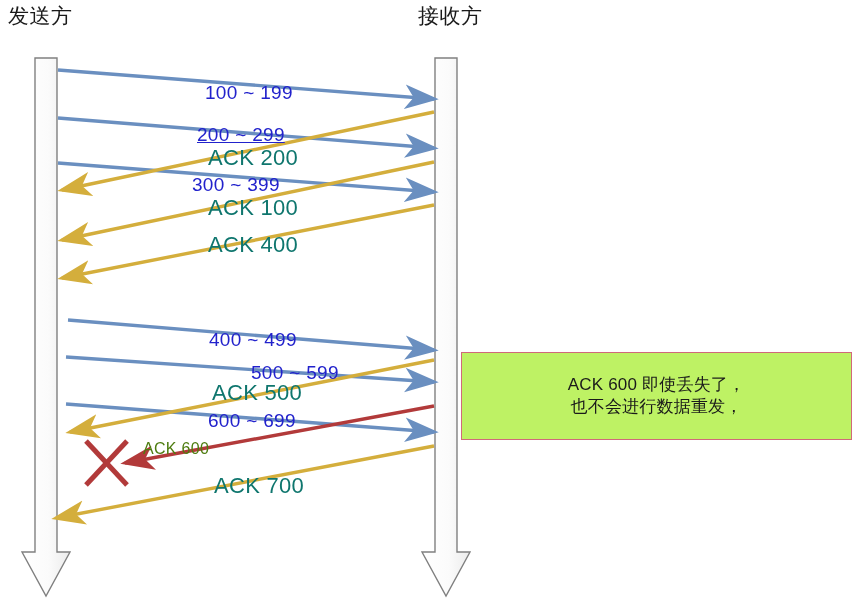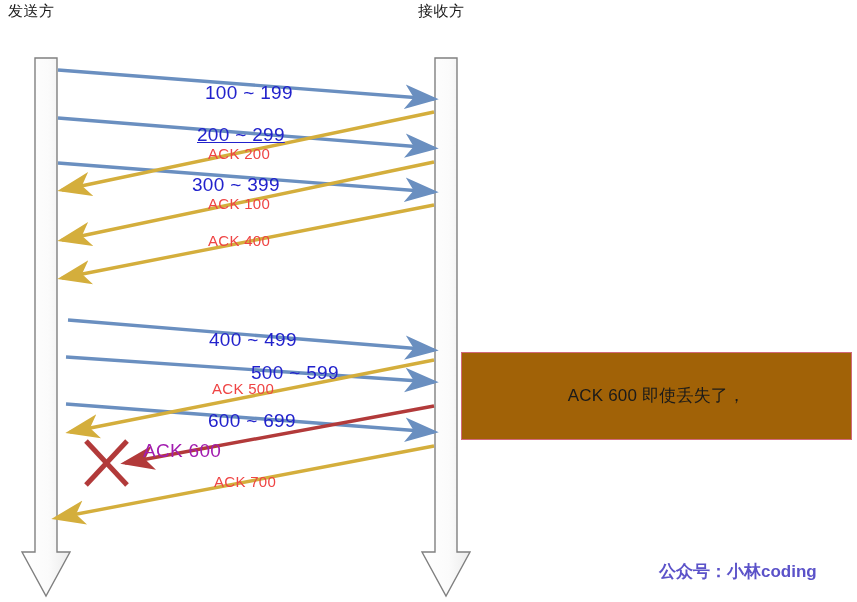--- a/index.html
+++ b/index.html
@@ -19,56 +19,56 @@
   }
   #diagram-svg {
     position: absolute;
     left: 0;
     top: 0;
     width: 857px;
     height: 602px;
   }
   .party-label {
     position: absolute;
-    font-size: 15px;
+    font-size: 21px;
     color: #1a1a1a;
     white-space: nowrap;
     letter-spacing: 0.5px;
   }
   #label-sender  { left: 8px;   top: 2px; }
   #label-receiver{ left: 418px; top: 2px; }
 
   .seg-label {
     position: absolute;
     font-size: 19px;
     color: #2222cc;
     white-space: nowrap;
     letter-spacing: 0.3px;
   }
   .ack-label {
     position: absolute;
-    font-size: 15px;
-    color: #ef4444;
+    font-size: 22px;
+    color: #0f766e;
     white-space: nowrap;
     letter-spacing: 0.3px;
   }
   .ack-label-lost {
     position: absolute;
-    font-size: 19px;
-    color: #a21caf;
+    font-size: 16px;
+    color: #4d7c0f;
     white-space: nowrap;
     letter-spacing: 0.3px;
   }
   #note-box {
     position: absolute;
     left: 461px;
     top: 352px;
     width: 391px;
     height: 88px;
-    background: #a16207;
+    background: #bef264;
     border: 1.5px solid #d1697a;
     box-sizing: border-box;
     display: flex;
     flex-direction: column;
     align-items: center;
     justify-content: center;
     line-height: 1.28;
   }
   #note-box .note-line {
     font-size: 17px;
@@ -176,17 +176,17 @@
   <div class="ack-label" style="left:208px; top:145px;">ACK 200</div>
   <div class="ack-label" style="left:208px; top:195px;">ACK 100</div>
   <div class="ack-label" style="left:208px; top:232px;">ACK 400</div>
   <div class="ack-label" style="left:212px; top:380px;">ACK 500</div>
   <div class="ack-label" style="left:214px; top:473px;">ACK 700</div>
 
   <div class="ack-label-lost" style="left:143px; top:440px;">ACK 600</div>
 
   <div id="note-box">
     <div class="note-line">ACK 600 即使丢失了，</div>
+    <div class="note-line">也不会进行数据重发，</div>
   </div>
 
-  <div id="watermark">公众号：小林coding</div>
 
 </div>
 
 </body></html>

